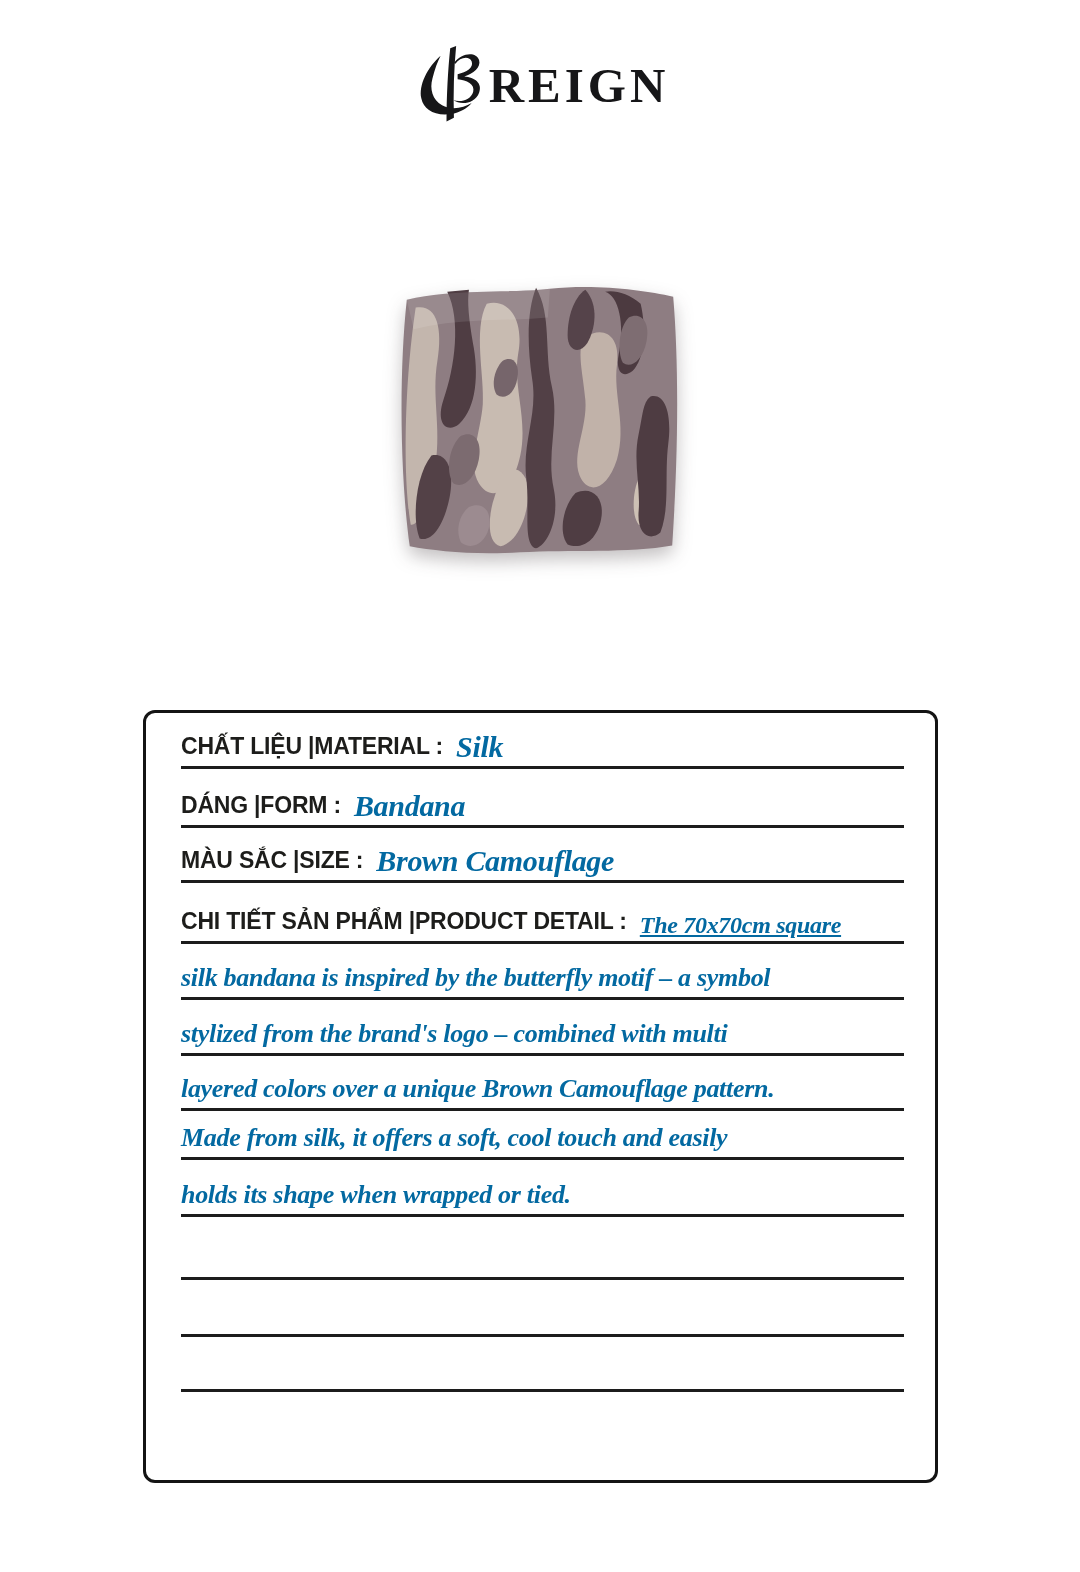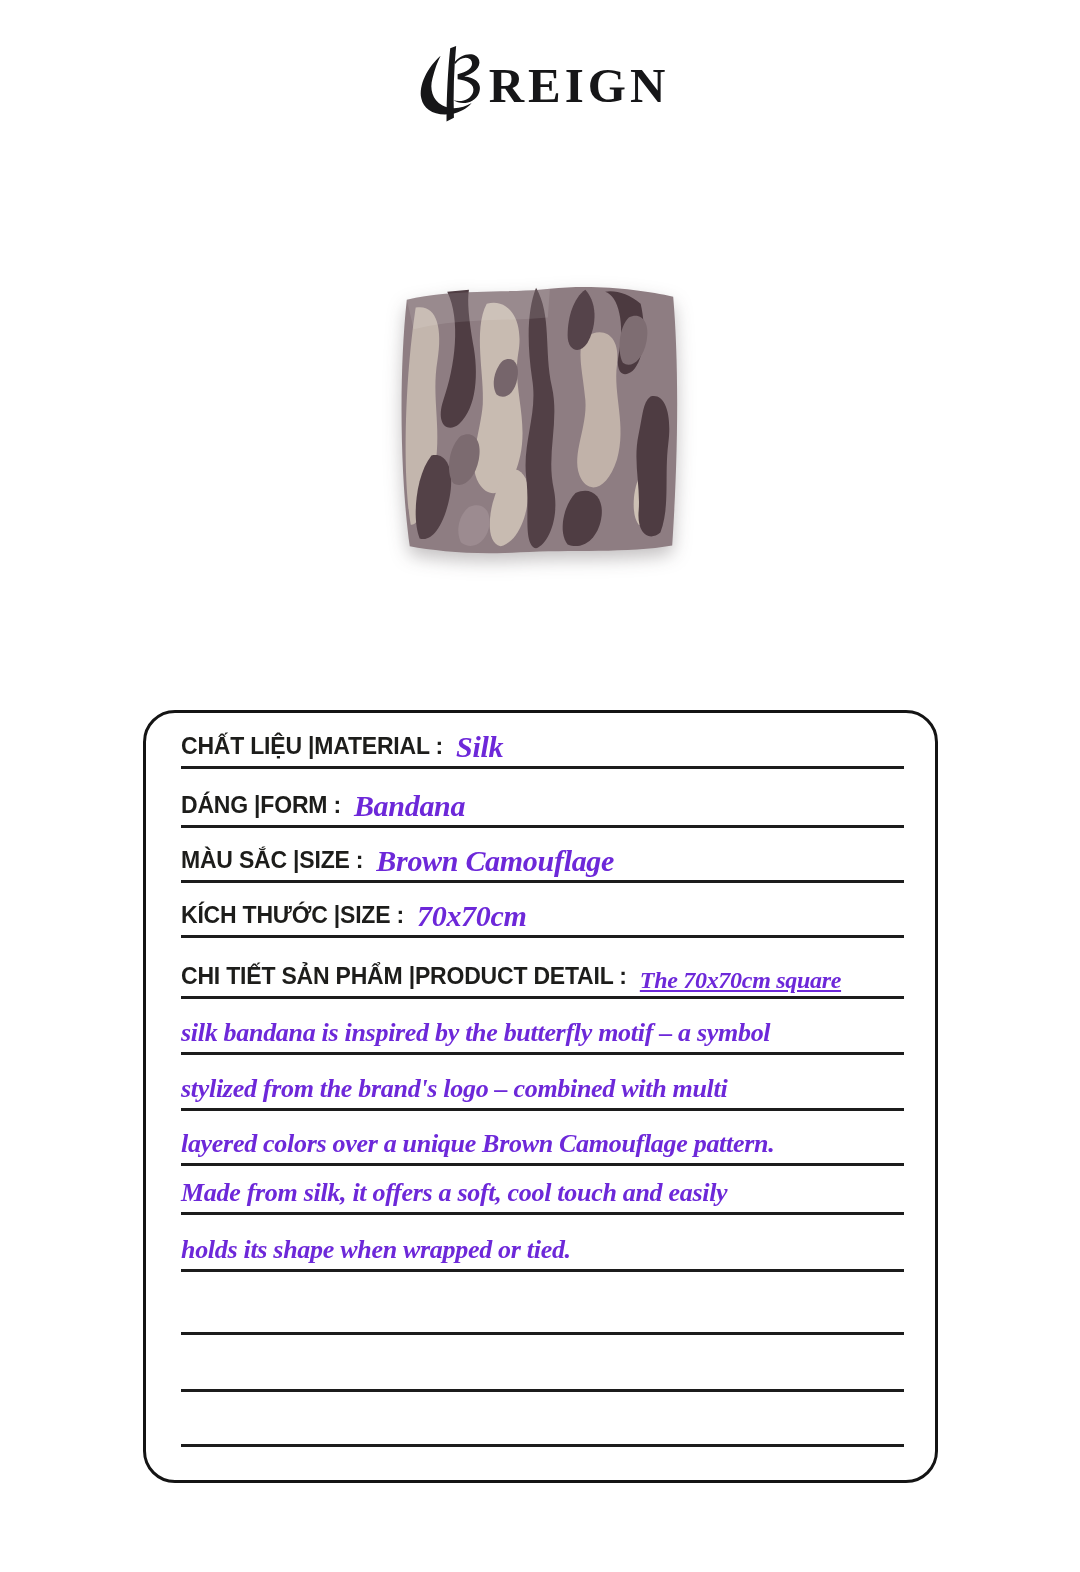--- a/index.html
+++ b/index.html
@@ -19,36 +19,36 @@
     margin-top:2px;
   }
   
   .product-photo{
     position:absolute;left:392px;top:278px;width:296px;height:296px;
   }
   .product-photo svg{width:100%;height:100%;filter:drop-shadow(0 8px 9px rgba(40,30,32,.28));}
   
   .spec-card{
     position:absolute;left:143px;top:710px;width:795px;height:773px;
-    box-sizing:border-box;border:3px solid #141414;border-radius:32px;background:#fff;
+    box-sizing:border-box;border:3px solid #141414;border-radius:12px;background:#fff;
   }
   .row{
     box-sizing:border-box;margin:0 31px 0 35px;border-bottom:3px solid #1c1c1c;
     display:flex;align-items:flex-end;gap:13px;overflow:visible;white-space:nowrap;
   }
   .r1{height:56px}.r2{height:59px}.r3{height:55px}.r4{height:55px}.r5{height:61px}
   .r6{height:56px}.r7{height:56px}.r8{height:55px}.r9{height:49px}.r10{height:57px}
   .r11{height:63px}.r12{height:57px}.r13{height:55px}
   .lbl{
     font-weight:bold;font-size:23px;letter-spacing:-.2px;color:#1d1d1b;
     padding-bottom:8px;line-height:1;
   }
   .val{
     font-family:"Liberation Serif","DejaVu Serif",serif;font-style:italic;font-weight:700;
-    color:#6d28d9;font-size:30px;line-height:1;padding-bottom:4px;letter-spacing:-.3px;
+    color:#0369a1;font-size:30px;line-height:1;padding-bottom:4px;letter-spacing:-.3px;
   }
   .val.para{font-size:26px;padding-bottom:6px;}
   .val.firstline{font-size:24px;text-decoration:underline;}
 </style>
 </head>
 <body>
 
 <div class="page">
 
   <header class="logo">
@@ -101,24 +101,20 @@
     <div class="row r2">
       <span class="lbl">DÁNG |FORM :</span>
       <span class="val">Bandana</span>
     </div>
 
     <div class="row r3">
       <span class="lbl">MÀU SẮC |SIZE :</span>
       <span class="val">Brown Camouflage</span>
     </div>
 
-    <div class="row r4">
-      <span class="lbl">KÍCH THƯỚC |SIZE :</span>
-      <span class="val">70x70cm</span>
-    </div>
 
     <div class="row r5">
       <span class="lbl">CHI TIẾT SẢN PHẨM |PRODUCT DETAIL :</span>
       <span class="val firstline">The 70x70cm square</span>
     </div>
 
     <div class="row r6">
       <span class="val para">silk bandana is inspired by the butterfly motif – a symbol</span>
     </div>
     <div class="row r7">

